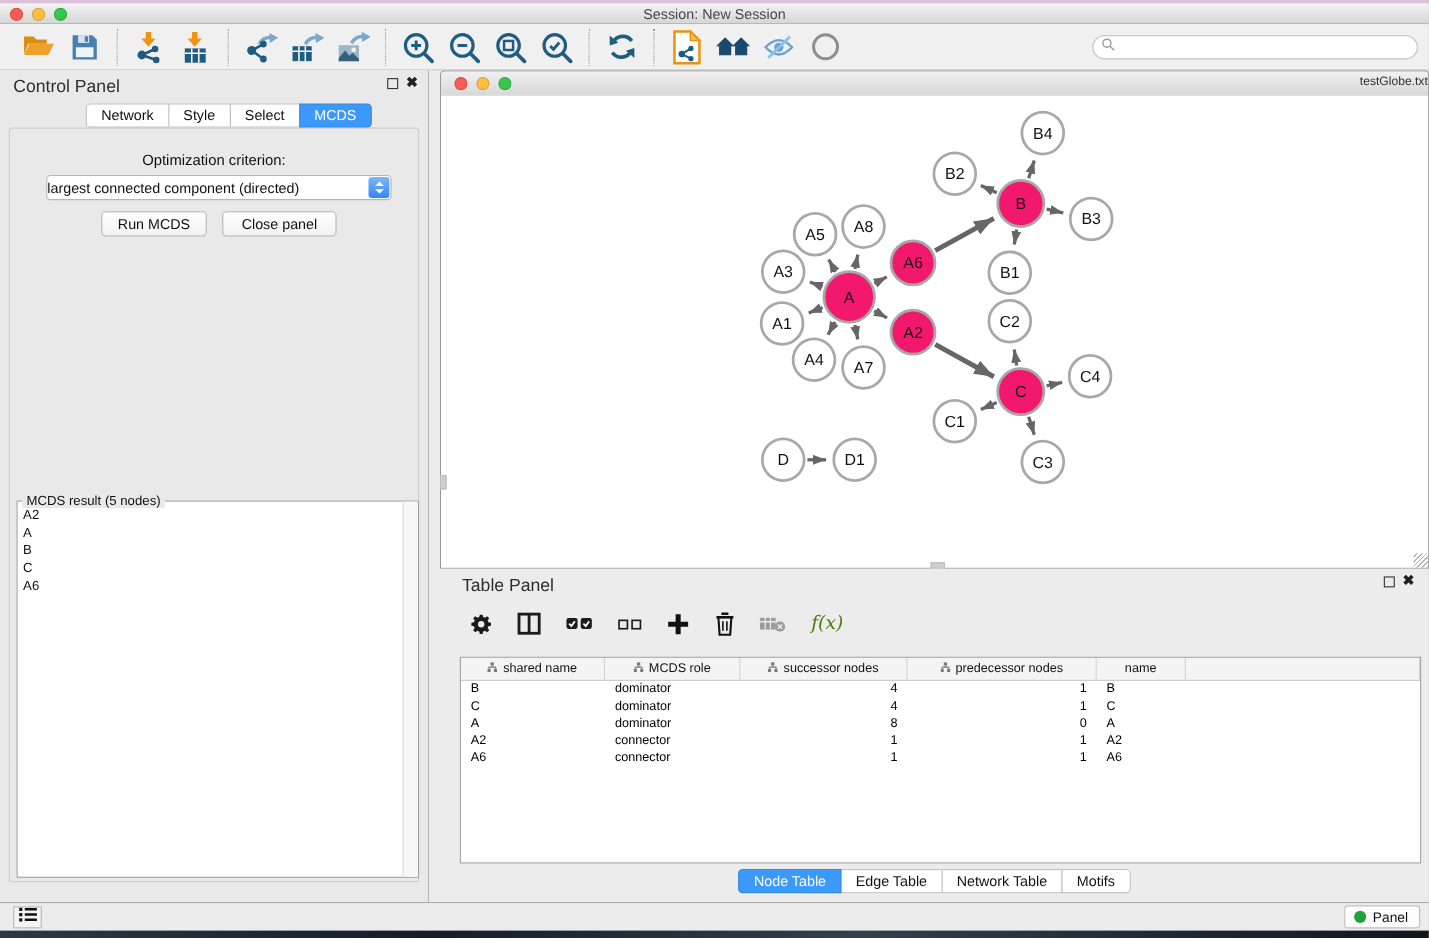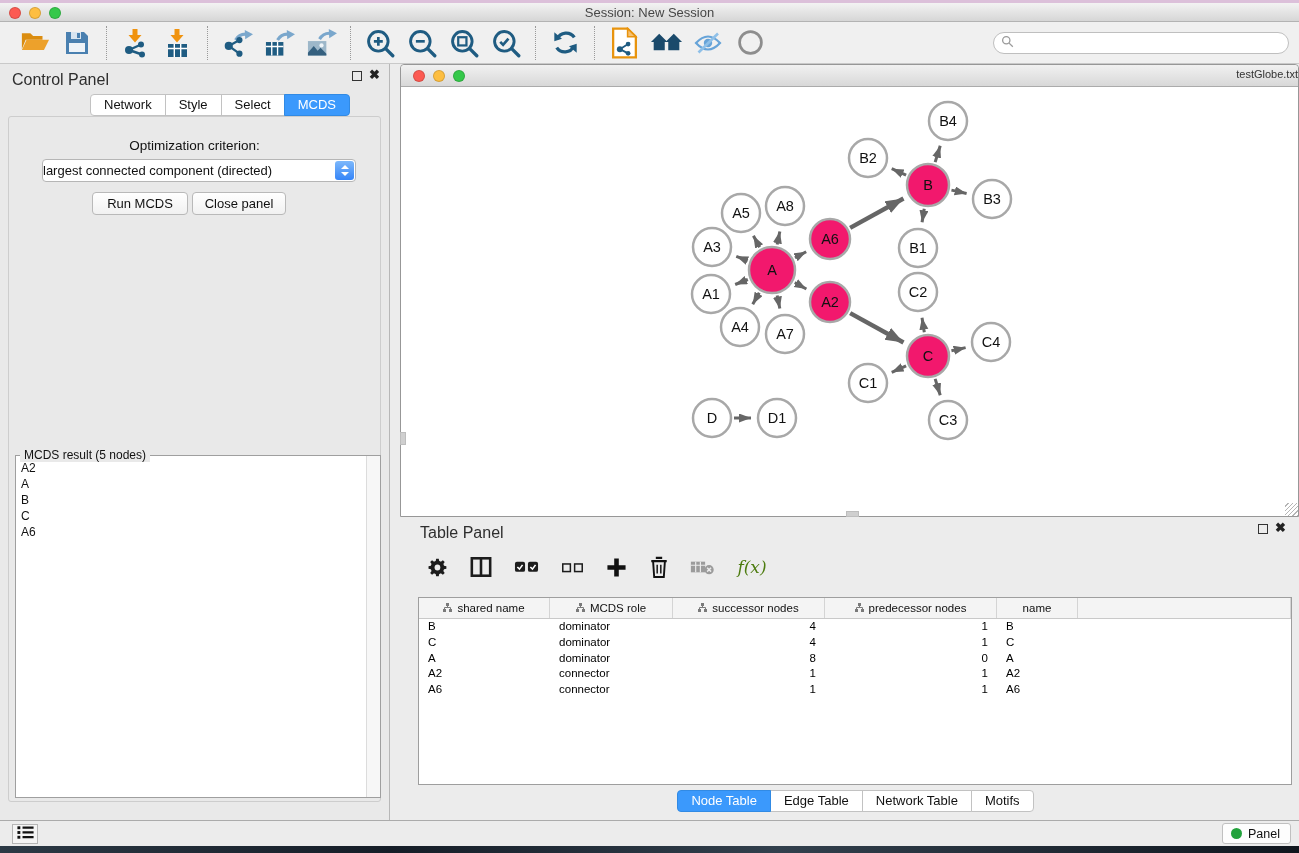--- a/index.html
+++ b/index.html
@@ -39,21 +39,21 @@
     background:#e9e9e9; border-right:1px solid #b7b7b7;
   }
   .panel-title { position:absolute; left:12px; top:7px; font-size:16px; color:#2e2e2e; }
   .float-btn { position:absolute; top:7px; width:10px; height:10px; border:1.5px solid #333; background:transparent; }
   .close-btn { position:absolute; top:4px; font-size:13px; font-weight:bold; color:#222; line-height:14px;}
   .cp-tabs { position:absolute; left:78px; top:30px; display:flex; z-index:3; }
   .seg {
     height:22px; line-height:20px; padding:0 13px; background:#fff;
     border:1px solid #c2c2c2; font-size:13px; color:#111; margin-left:-1px; cursor:default;
   }
-  .seg:first-child{ border-radius:4px 0 0 4px; margin-left:12px; }
+  .seg:first-child{ border-radius:4px 0 0 4px; margin-left:0; }
   .seg:last-child{ border-radius:0 4px 4px 0; }
   .seg.selected { background:#3b99fc; border-color:#318ae4; color:#fff; z-index:4; }
   .cp-box {
     position:absolute; left:8px; top:52px; width:373px; height:686px;
     background:#e9e9e9; border:1px solid #cdcdcd; border-radius:3px;
   }
   .opt-label { position:absolute; left:0; top:74px; width:100%; text-align:center; font-size:13.5px; color:#111; }
   .selectbox {
     position:absolute; left:42px; top:95px; width:314px; height:23px;
     background:#fff; border:1px solid #b6b6b6; border-radius:4px;
@@ -304,21 +304,21 @@
     <div class="cp-box"></div>
     <div class="opt-label">Optimization criterion:</div>
     <div class="selectbox">
       <span>largest connected component (directed)</span>
       <div class="stepper">
           <div class="chev-up"></div>
           <div class="chev-dn"></div>
         </div>
     </div>
     <div class="btn" style="left:92px; top:128px; width:96px">Run MCDS</div>
-    <div class="btn" style="left:192px; top:128px; width:94px">Close panel</div>
+    <div class="btn" style="left:202px; top:128px; width:104px">Close panel</div>
     <div class="mcds-box">
       <div class="mcds-legend">MCDS result (5 nodes)</div>
       <div class="mcds-list" id="mcds-list">
           <div class="mcds-item">A2</div>
           <div class="mcds-item">A</div>
           <div class="mcds-item">B</div>
           <div class="mcds-item">C</div>
           <div class="mcds-item">A6</div>
         </div>
       <div class="mcds-scroll"></div>

